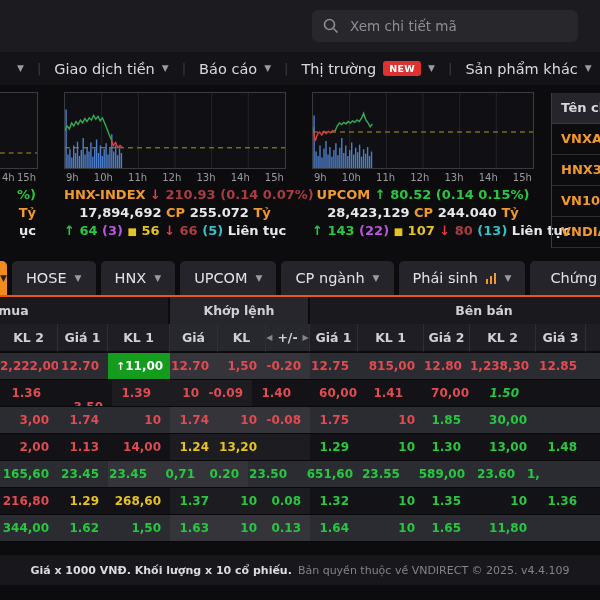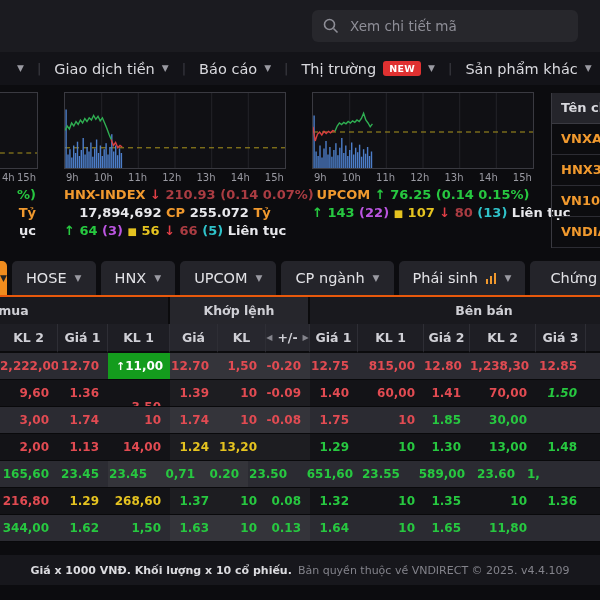--- a/index.html
+++ b/index.html
@@ -267,22 +267,28 @@
         <span>10h</span>
         <span>11h</span>
         <span>12h</span>
         <span>13h</span>
         <span>14h</span>
         <span>15h</span>
       </div>
     <div class="sum">
       <span class="orange">UPCOM</span>
       <span class="green">↑</span>
-      <span class="green">76.25</span>
+      <span class="green">80.52</span>
       <span class="green">(0.14 0.15%)</span>
+    </div>
+    <div class="sum">
+      <span class="white">28,423,129</span>
+      <span class="orange">CP</span>
+      <span class="white">244.040</span>
+      <span class="orange">Tỷ</span>
     </div>
     <div class="sum">
       <span class="green">↑</span>
       <span class="green">143</span>
       <span class="purple">(22)</span>
       <span class="yellow sq">■</span>
       <span class="yellow">107</span>
       <span class="red">↓</span>
       <span class="dred">80</span>
       <span class="cyan">(13)</span>
@@ -393,21 +399,20 @@
         <div class="dcell red match" style="width: 48px;">1,50</div>
         <div class="dcell red match" style="width: 44px;">-0.20</div>
         <div class="dcell red" style="width: 48px;">12.75</div>
         <div class="dcell red" style="width: 66px;">815,00</div>
         <div class="dcell red" style="width: 46px;">12.80</div>
         <div class="dcell red" style="width: 66px;">1,238,30</div>
         <div class="dcell red" style="width: 50px;">12.85</div>
         <div class="dcell kl3" style="width: 74px;"></div>
       </div>
       <div class="drow even">
-        <div class="dcell red" style="width: 58px;">9,60</div>
         <div class="dcell red" style="width: 50px;">1.36</div>
         <div class="dcell red" style="width: 62px; margin-top: 14px;">3,50</div>
         <div class="dcell red match" style="width: 48px;">1.39</div>
         <div class="dcell red match" style="width: 48px;">10</div>
         <div class="dcell red match" style="width: 44px;">-0.09</div>
         <div class="dcell red" style="width: 48px;">1.40</div>
         <div class="dcell red" style="width: 66px;">60,00</div>
         <div class="dcell red" style="width: 46px;">1.41</div>
         <div class="dcell red" style="width: 66px;">70,00</div>
         <div class="dcell green" style="width: 50px; font-style: italic;">1.50</div>

